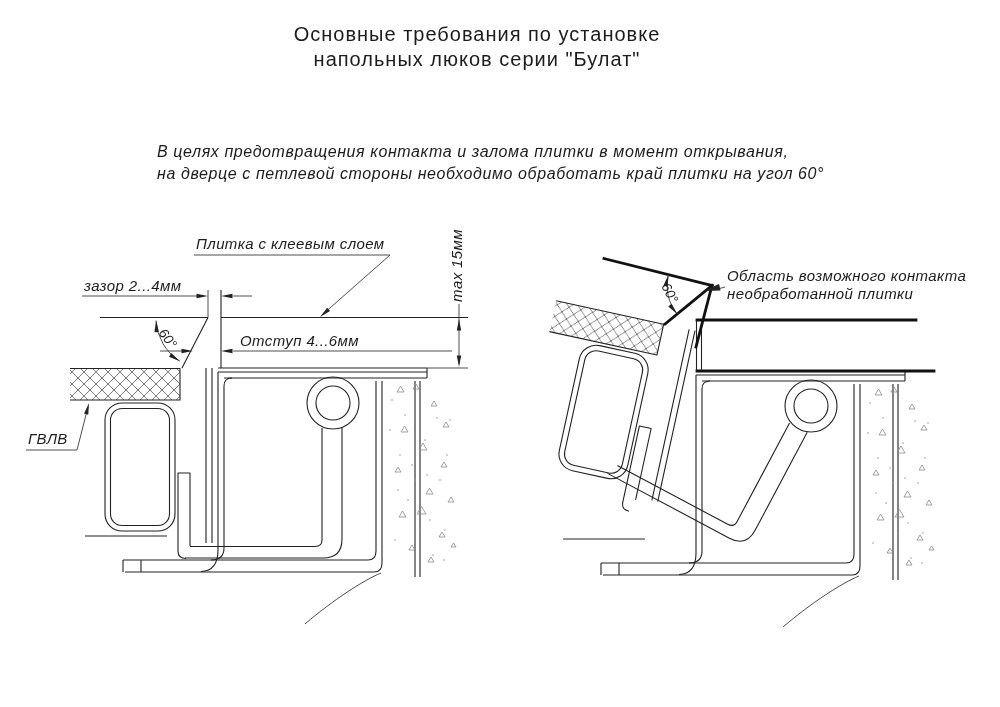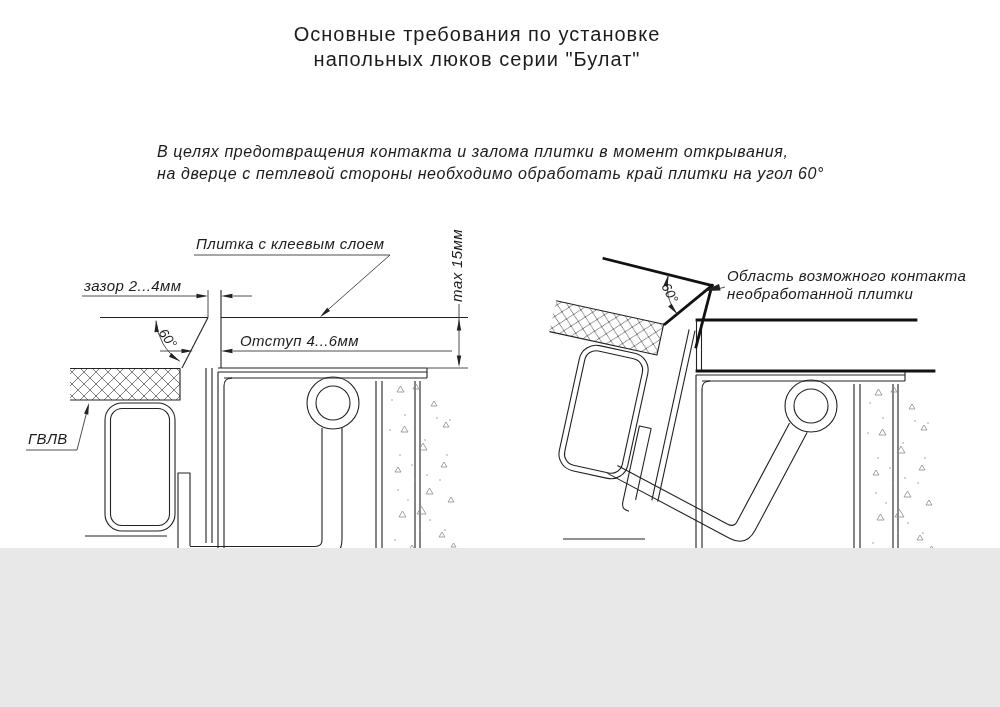--- a/index.html
+++ b/index.html
@@ -1,17 +1,17 @@
 <!DOCTYPE html>
 <html><head>
 <meta charset="utf-8">
 <style>
   html,body { margin:0; padding:0; background:#e8e8e8; }
   .canvas {
-    position:relative; width:1000px; height:548px; margin:0 auto;
+    position:relative; width:1000px; height:707px; margin:0 auto;
     background:#ffffff; overflow:hidden;
     font-family:"Liberation Sans", sans-serif;
   }
   svg { display:block; }
   .ln   { stroke:#222; stroke-width:1.1; fill:none; stroke-linejoin:round; stroke-linecap:butt; }
   .thin { stroke:#3a3a3a; stroke-width:0.9; fill:none; }
   .thick{ stroke:#111; stroke-width:2.8; fill:none; stroke-linecap:square; }
   .arrw { fill:#222; stroke:none; }
   .spk  { stroke:#8a8a8a; stroke-width:0.8; fill:none; }
   .dot  { fill:#9a9a9a; stroke:none; }

